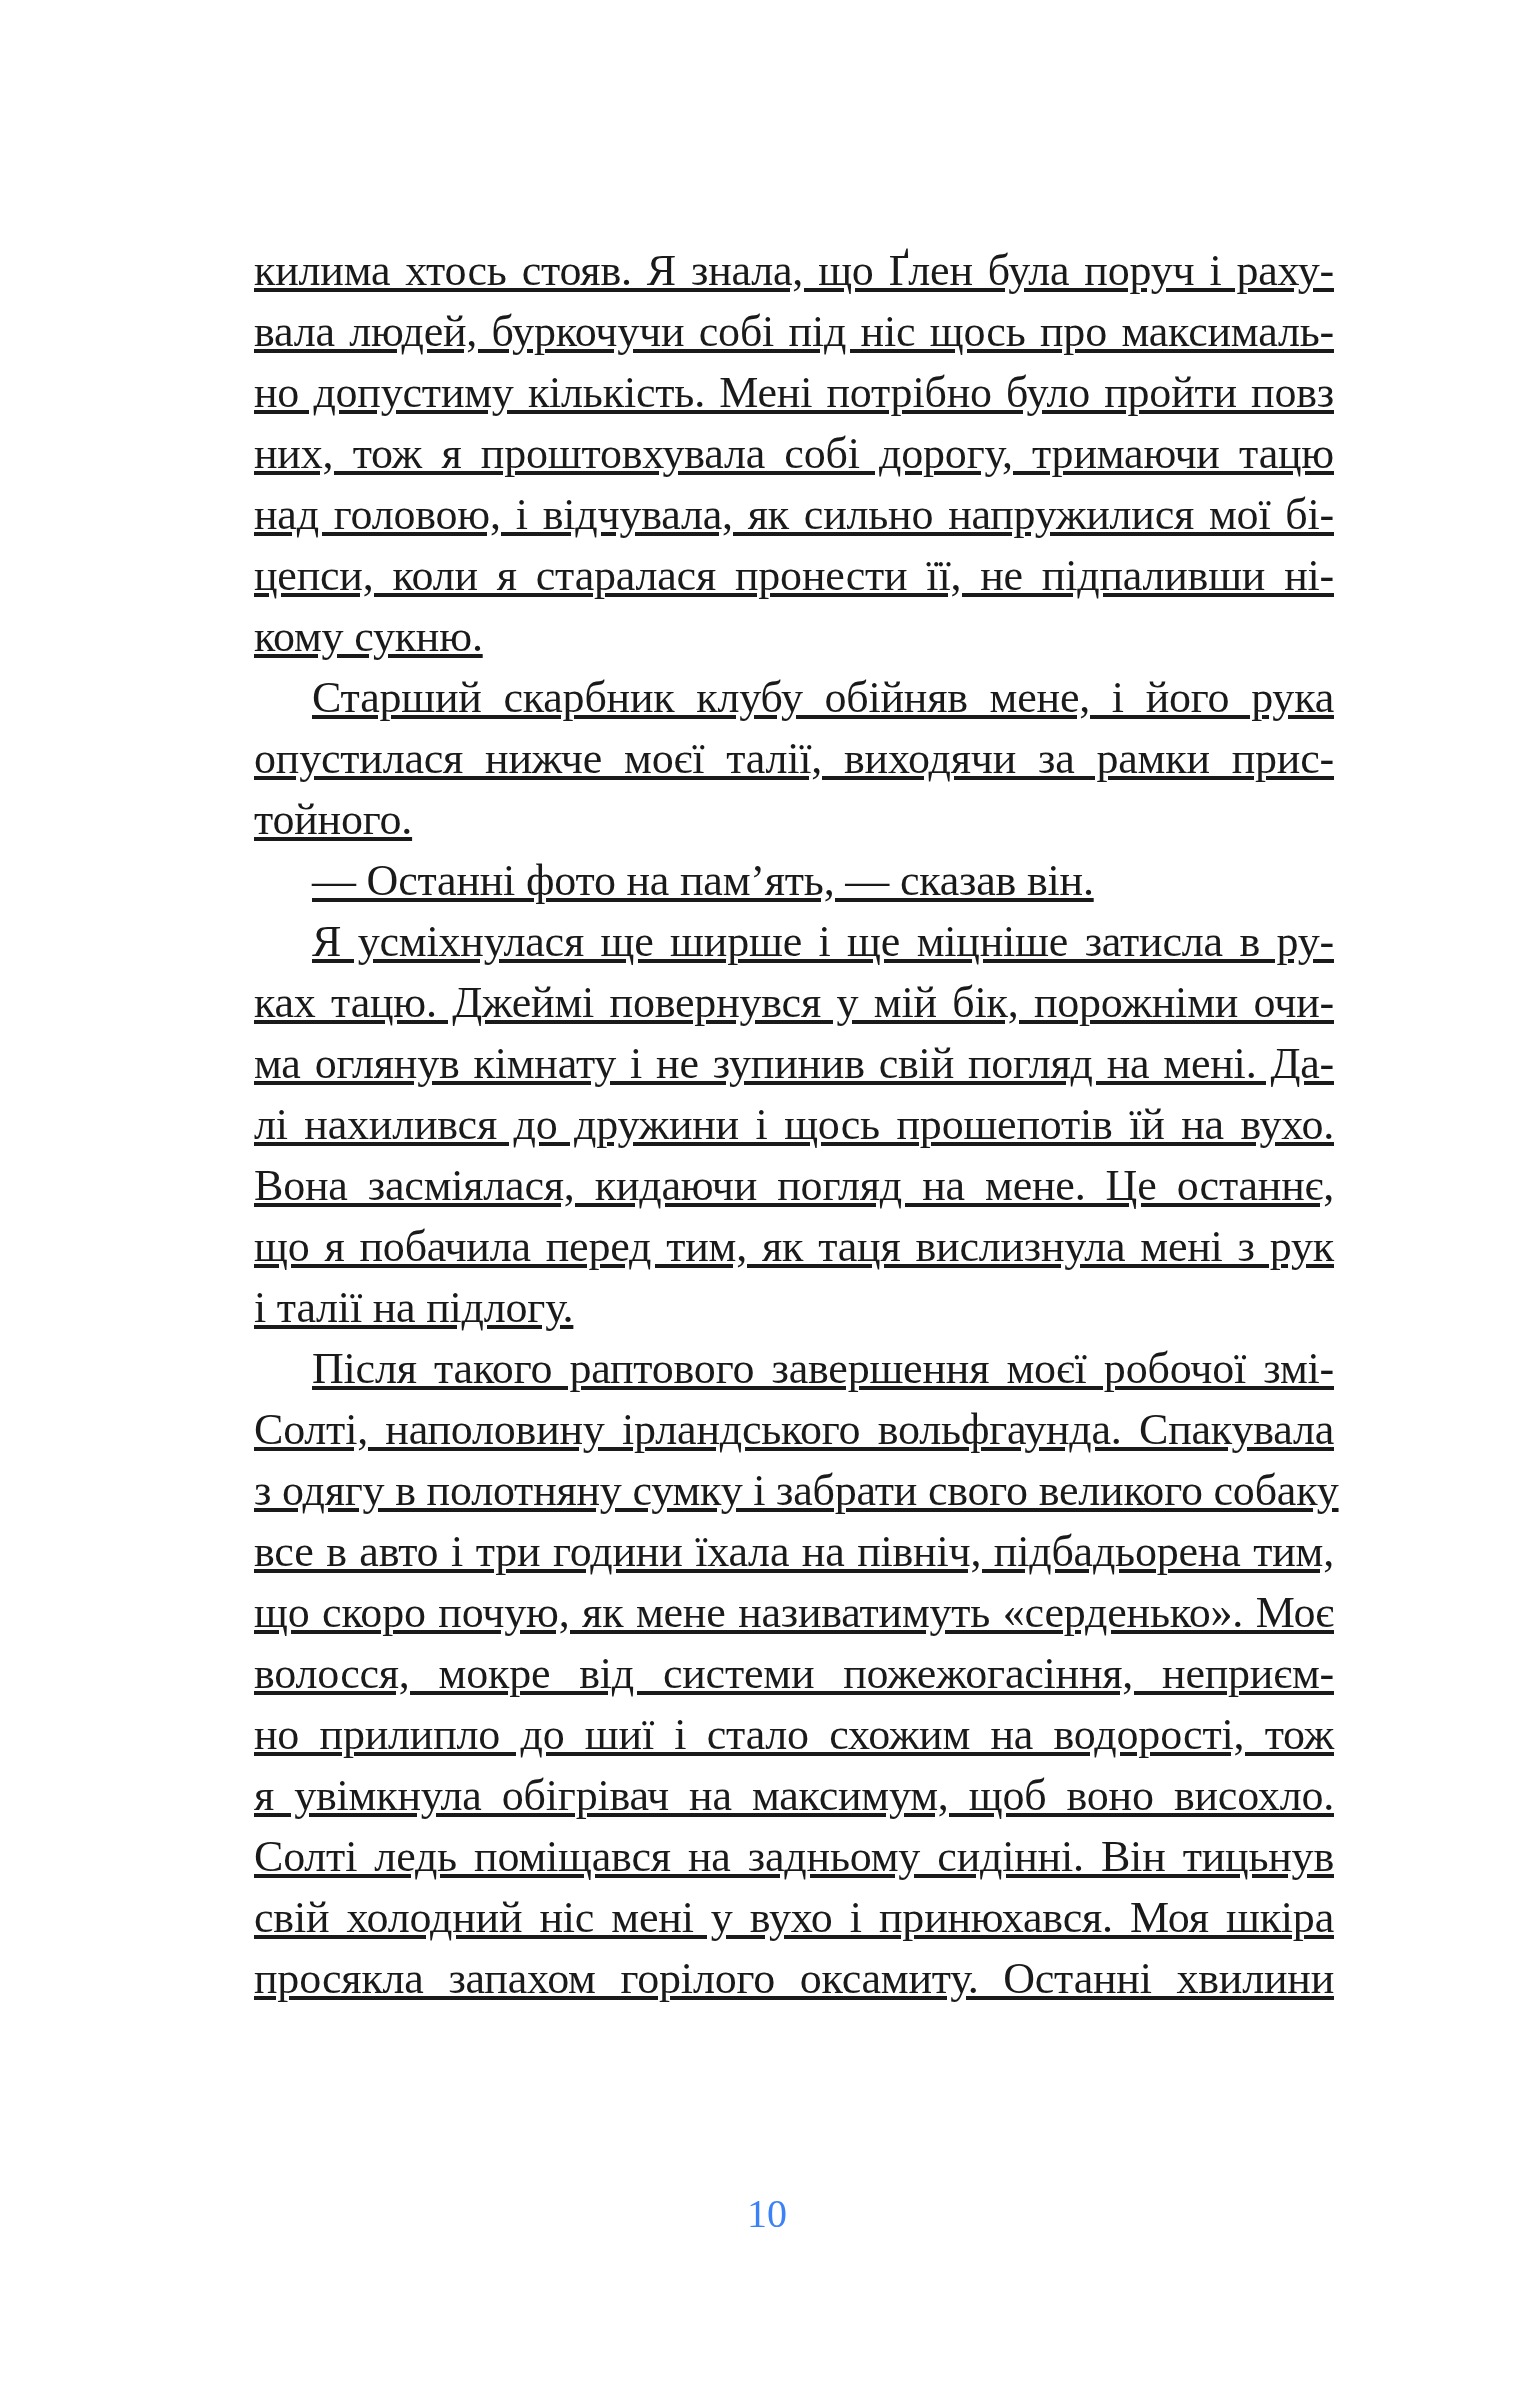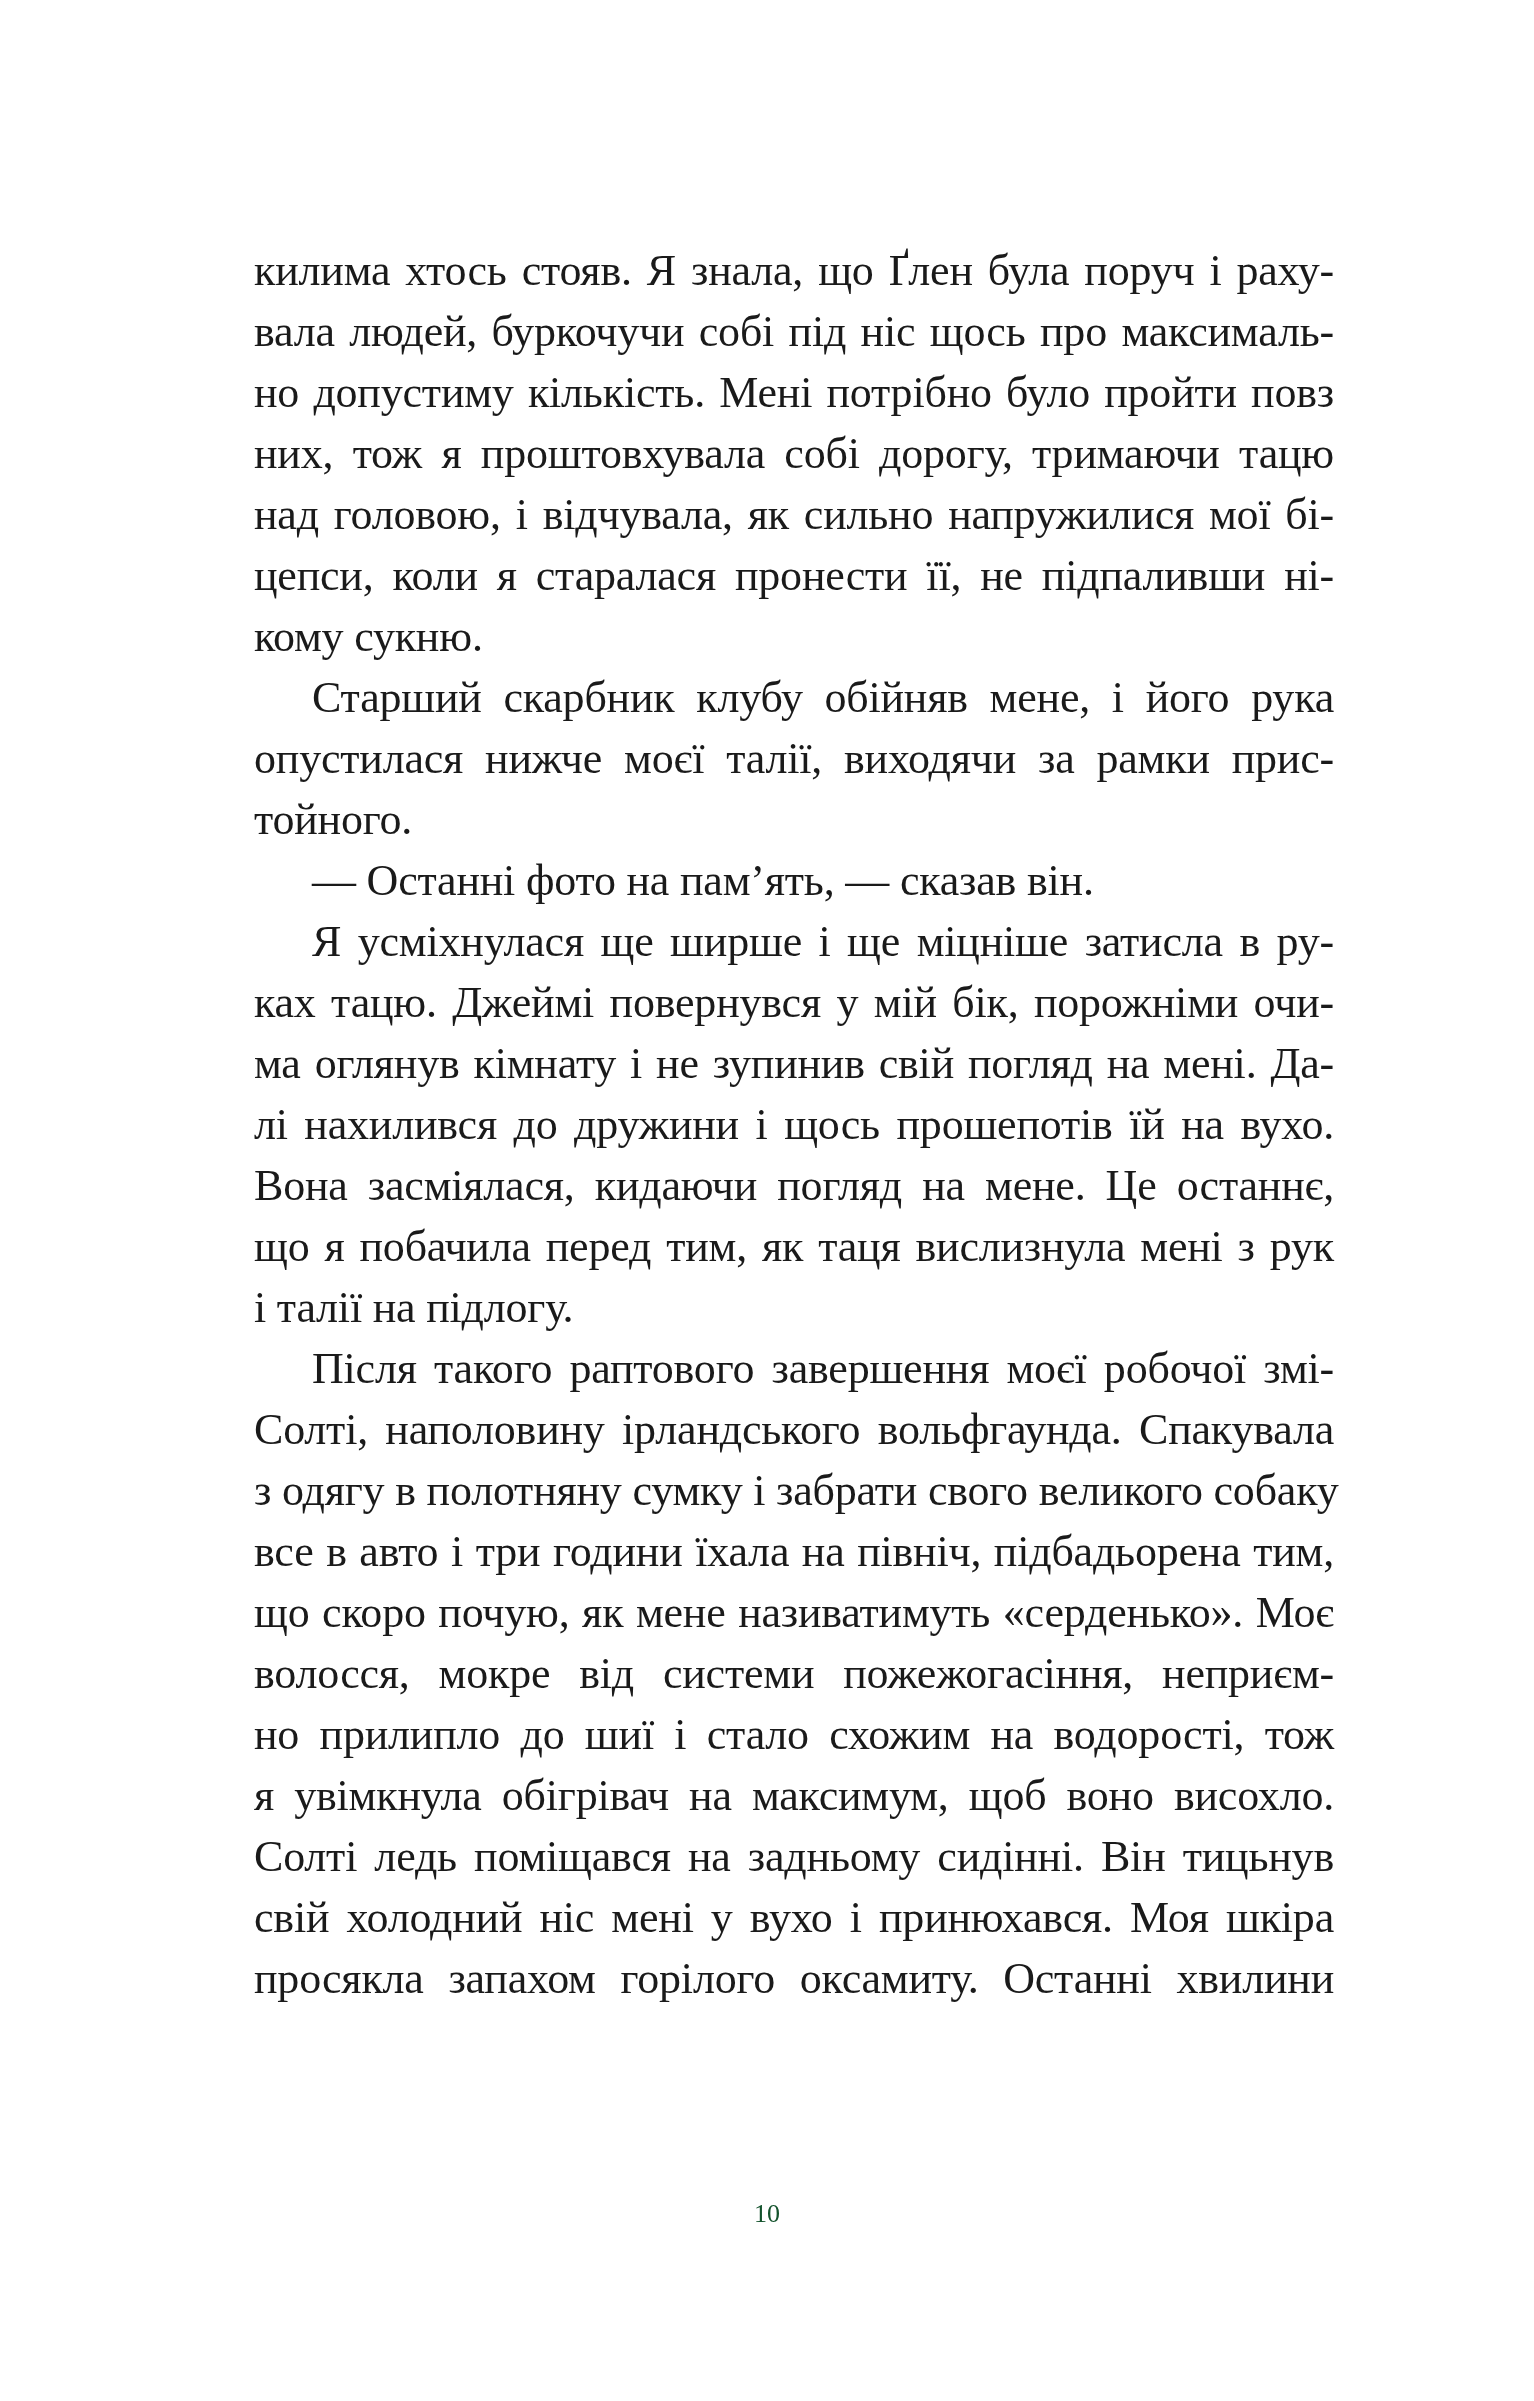--- a/index.html
+++ b/index.html
@@ -20,20 +20,21 @@
     left: 0; top: 0;
     width: 1534px;
     height: 2401px;
     background: #ffffff;
   }
   .text-block {
     position: absolute;
     left: 254px;
     top: 240px;
     width: 1080px;
+    text-decoration: underline;
   }
   .line {
     display: block;
     height: 61px;
     line-height: 61px;
     font-size: 44px;
     white-space: nowrap;
     text-align: justify;
     text-align-last: justify;
     letter-spacing: -0.2px;
@@ -43,23 +44,23 @@
   }
   .line.indent {
     padding-left: 58px;
   }
   .page-number {
     position: absolute;
     left: 0;
     width: 1534px;
     top: 2190px;
     text-align: center;
-    font-size: 26px;
+    font-size: 40px;
     line-height: 48px;
-    color: #14532d;
+    color: #3b82f6;
   }
 </style>
 </head>
 <body>
 
 <div class="page">
   <div class="text-block">
     <span class="line">килима хтось стояв. Я знала, що Ґлен була поруч і раху-</span>
     <span class="line">вала людей, буркочучи собі під ніс щось про максималь-</span>
     <span class="line">но допустиму кількість. Мені потрібно було пройти повз</span>

